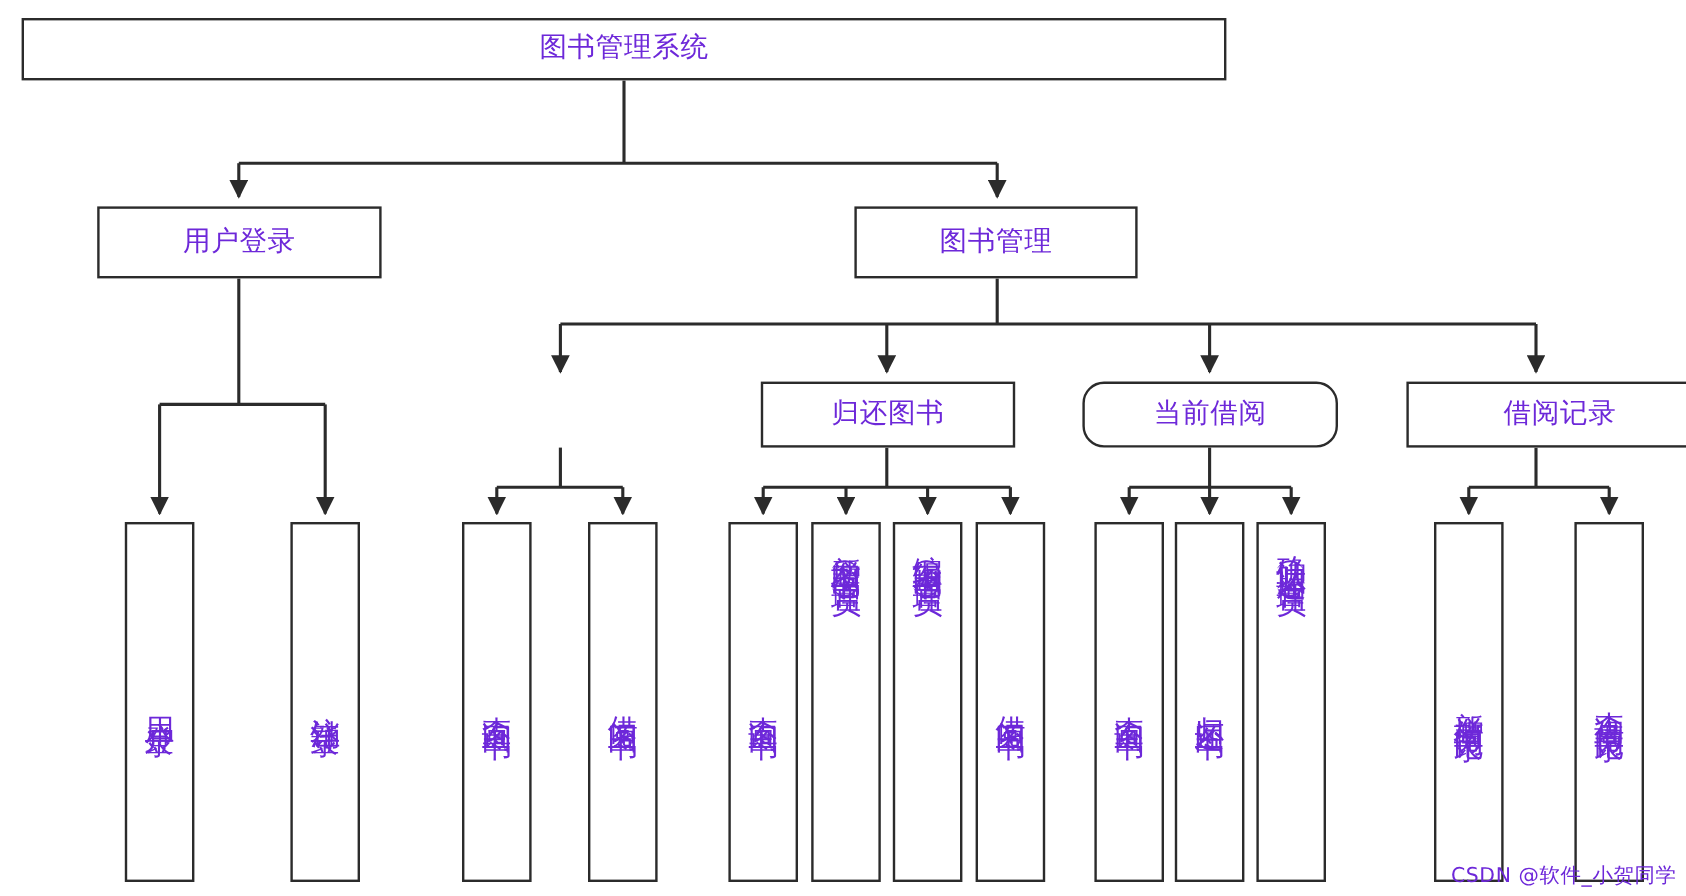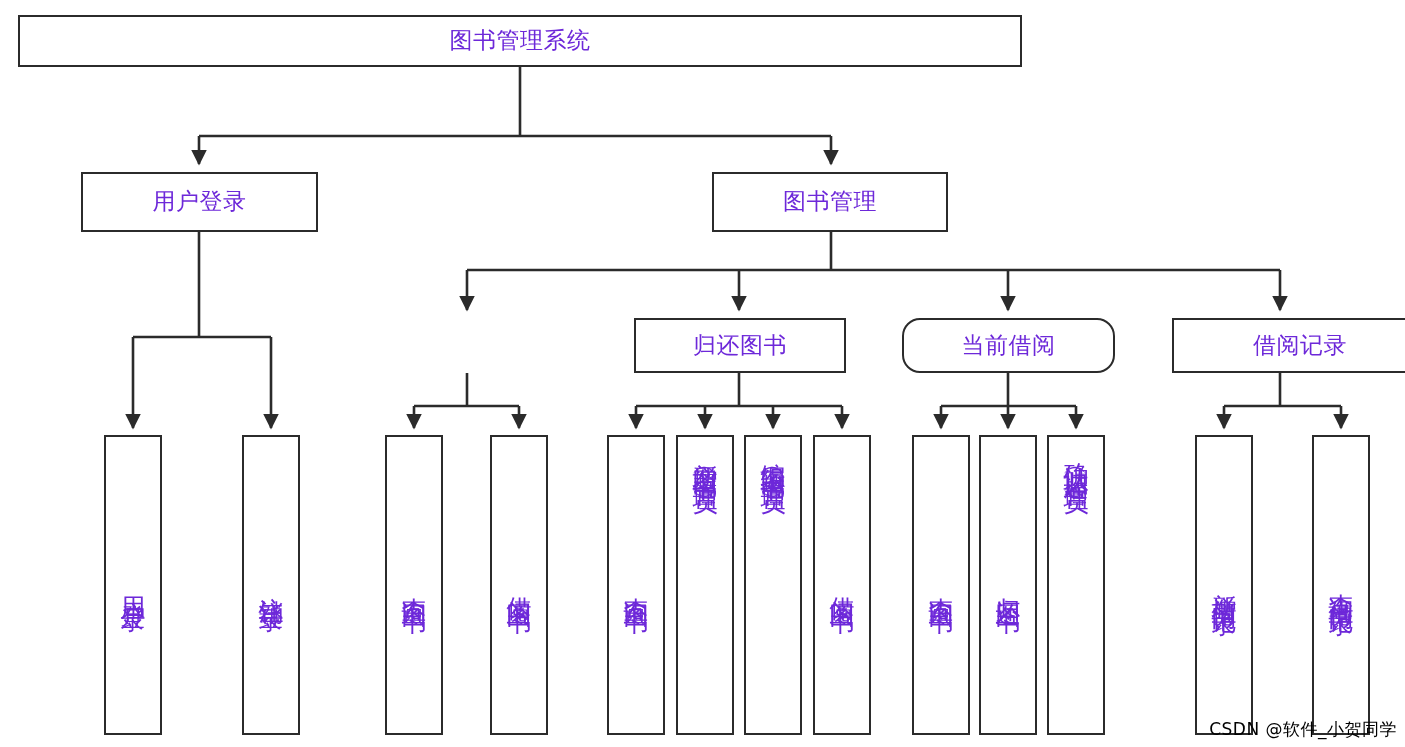--- a/index.html
+++ b/index.html
@@ -64,21 +64,21 @@
   }
   .node.vert.centered {
     align-items: center;
     padding-top: 0;
   }
   .watermark {
     position: absolute;
     right: 8px;
     bottom: 6px;
     font-size: 17px;
-    color: #000000;
+    color: #6d28d9;
     white-space: nowrap;
     letter-spacing: 0.5px;
     font-family: "DejaVu Sans", "Liberation Sans", sans-serif;
   }
 </style>
 </head>
 <body>
 
 <div id="diagram-root">
 

